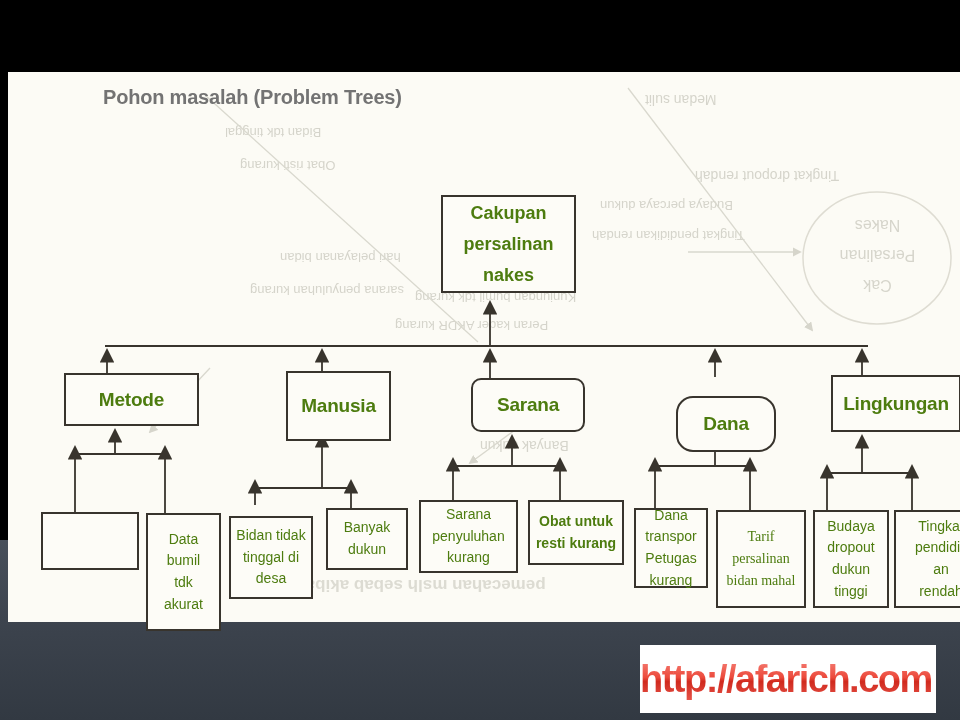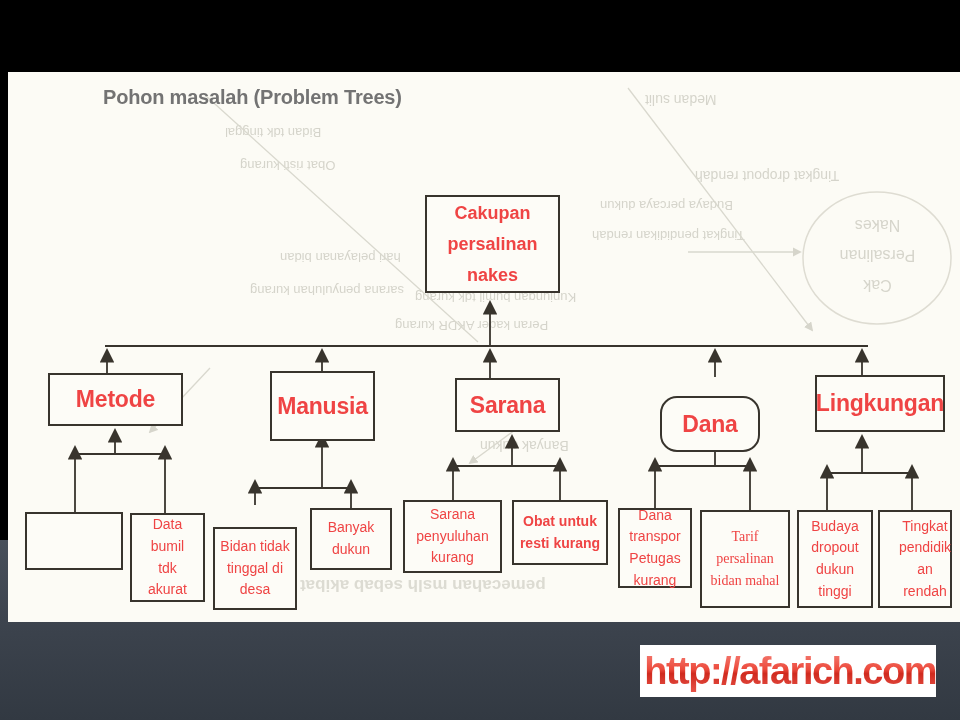--- a/index.html
+++ b/index.html
@@ -17,35 +17,35 @@
   }
   #slide-title{
     position:absolute;left:103px;top:86px;z-index:5;
     font-size:20px;font-weight:bold;color:#737373;letter-spacing:-0.2px;
   }
   #connectors{position:absolute;left:0;top:0;width:960px;height:720px;z-index:4;}
   .box{
     position:absolute;z-index:5;box-sizing:border-box;
     border:2px solid #38342d;background:#fdfcf7;
     display:flex;align-items:center;justify-content:center;
-    text-align:center;color:#ef4444;
+    text-align:center;color:#4d7c0f;margin-left:16px;
   }
-  .cat{font-size:23px;font-weight:bold;letter-spacing:-0.2px;}
+  .cat{font-size:19px;font-weight:bold;letter-spacing:-0.2px;}
   .root{font-size:18px;font-weight:bold;line-height:31px;padding:0 8px;}
   .leaf{font-size:14px;line-height:1.55;padding:2px 4px;}
   
   #root-box{left:425px;top:195px;width:135px;height:98px;}
   #b-metode{left:48px;top:373px;width:135px;height:53px;}
   #b-manusia{left:270px;top:371px;width:105px;height:70px;}
-  #b-sarana{left:455px;top:378px;width:105px;height:54px;}
+  #b-sarana{left:455px;top:378px;width:114px;height:54px;border-radius:10px;}
   #b-dana{left:660px;top:396px;width:100px;height:56px;border-radius:17px;}
   #b-lingkungan{left:815px;top:375px;width:130px;height:57px;}
   #l-empty{left:25px;top:512px;width:98px;height:58px;}
-  #l-bumil{left:130px;top:513px;width:75px;height:89px;padding:8px 10px;}
-  #l-bidan{left:213px;top:527px;width:84px;height:83px;}
+  #l-bumil{left:130px;top:513px;width:75px;height:118px;padding:8px 10px;}
+  #l-bidan{left:213px;top:516px;width:84px;height:83px;}
   #l-dukun{left:310px;top:508px;width:82px;height:62px;}
   #l-penyuluhan{left:403px;top:500px;width:99px;height:73px;padding:0 6px;}
   #l-obat{left:512px;top:500px;width:96px;height:65px;font-weight:bold;}
   #l-transpor{left:618px;top:508px;width:74px;height:80px;}
   #l-tarif{left:700px;top:510px;width:90px;height:98px;font-family:Liberation Serif, serif;}
   #l-budaya{left:797px;top:510px;width:76px;height:98px;}
   #l-pendidikan{left:878px;top:510px;width:74px;height:98px;padding-left:24px;}
   
   .ghost{
     position:absolute;z-index:3;color:#cfcec4;opacity:.85;
@@ -62,22 +62,22 @@
   .g8{left:415px;top:290px;}
   .g9{left:395px;top:318px;}
   .g10{left:480px;top:438px;font-size:14px;}
   .g11{left:300px;top:575px;font-size:17px;font-weight:bold;opacity:.7;}
   #ghost-circle-text{
     position:absolute;left:805px;top:210px;width:145px;z-index:3;
     transform:rotate(180deg);color:#d2d1c7;font-size:16px;line-height:30px;
     text-align:center;opacity:.9;
   }
   #watermark{
-    position:absolute;left:640px;top:645px;width:296px;height:52px;z-index:6;
-    background:#ffffff;display:flex;align-items:center;justify-content:flex-end;
+    position:absolute;left:640px;top:645px;width:296px;height:68px;z-index:6;
+    background:#ffffff;display:flex;align-items:center;justify-content:flex-start;
   }
   #watermark-text{
     font-size:38px;font-weight:bold;letter-spacing:-1.5px;
     background:linear-gradient(180deg,#f5837a 0%,#ec4a3c 45%,#d02a1e 55%,#e8544a 100%);
     -webkit-background-clip:text;background-clip:text;color:transparent;
   }
 </style>
 </head>
 <body>
 

